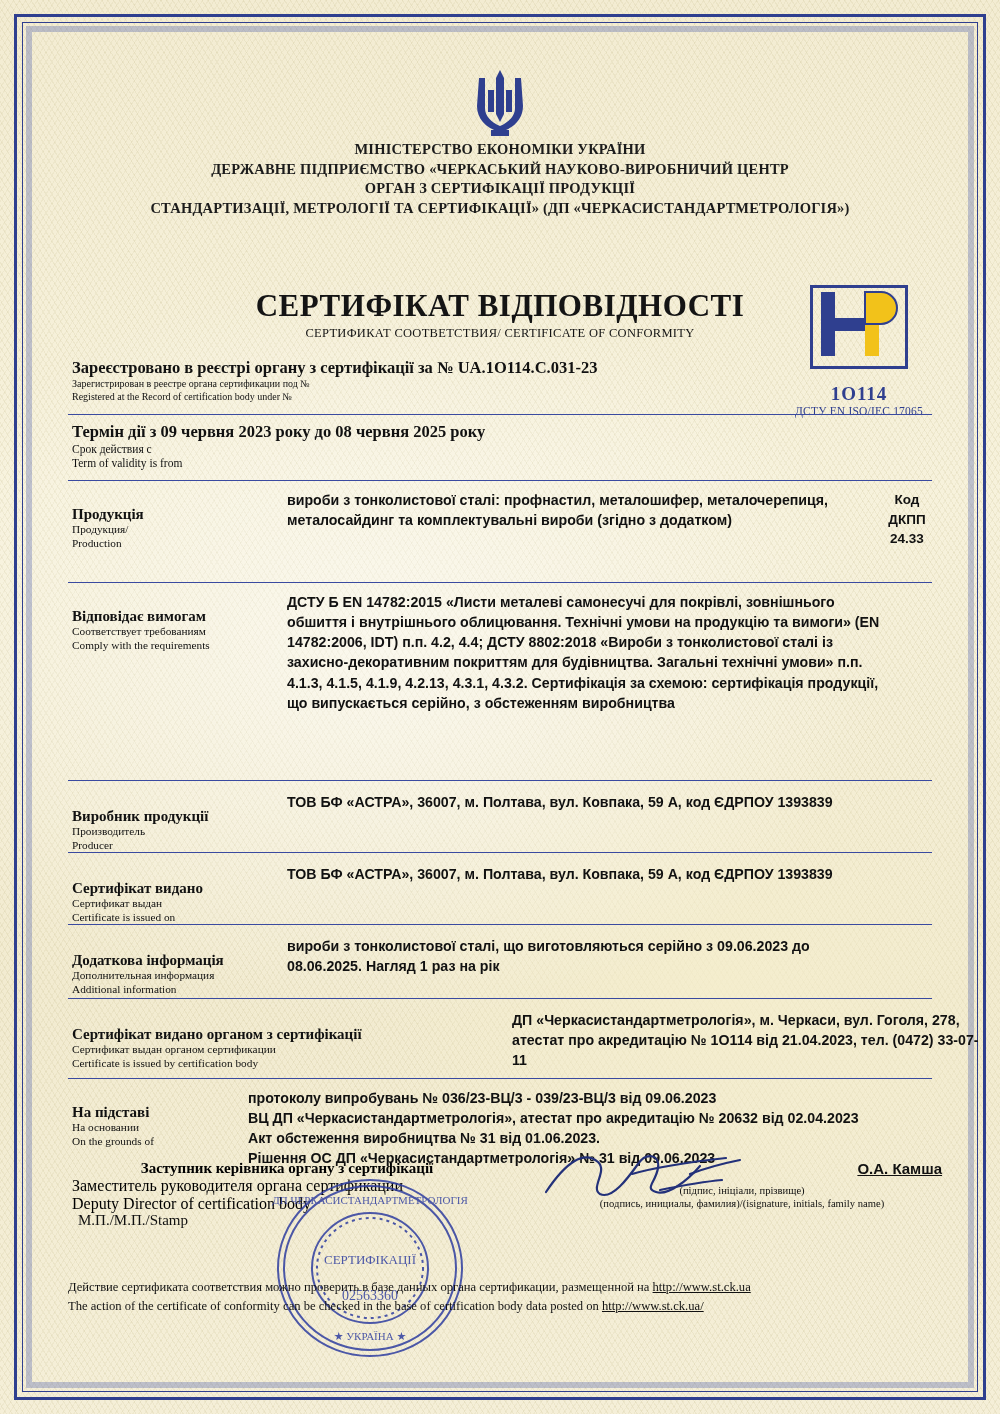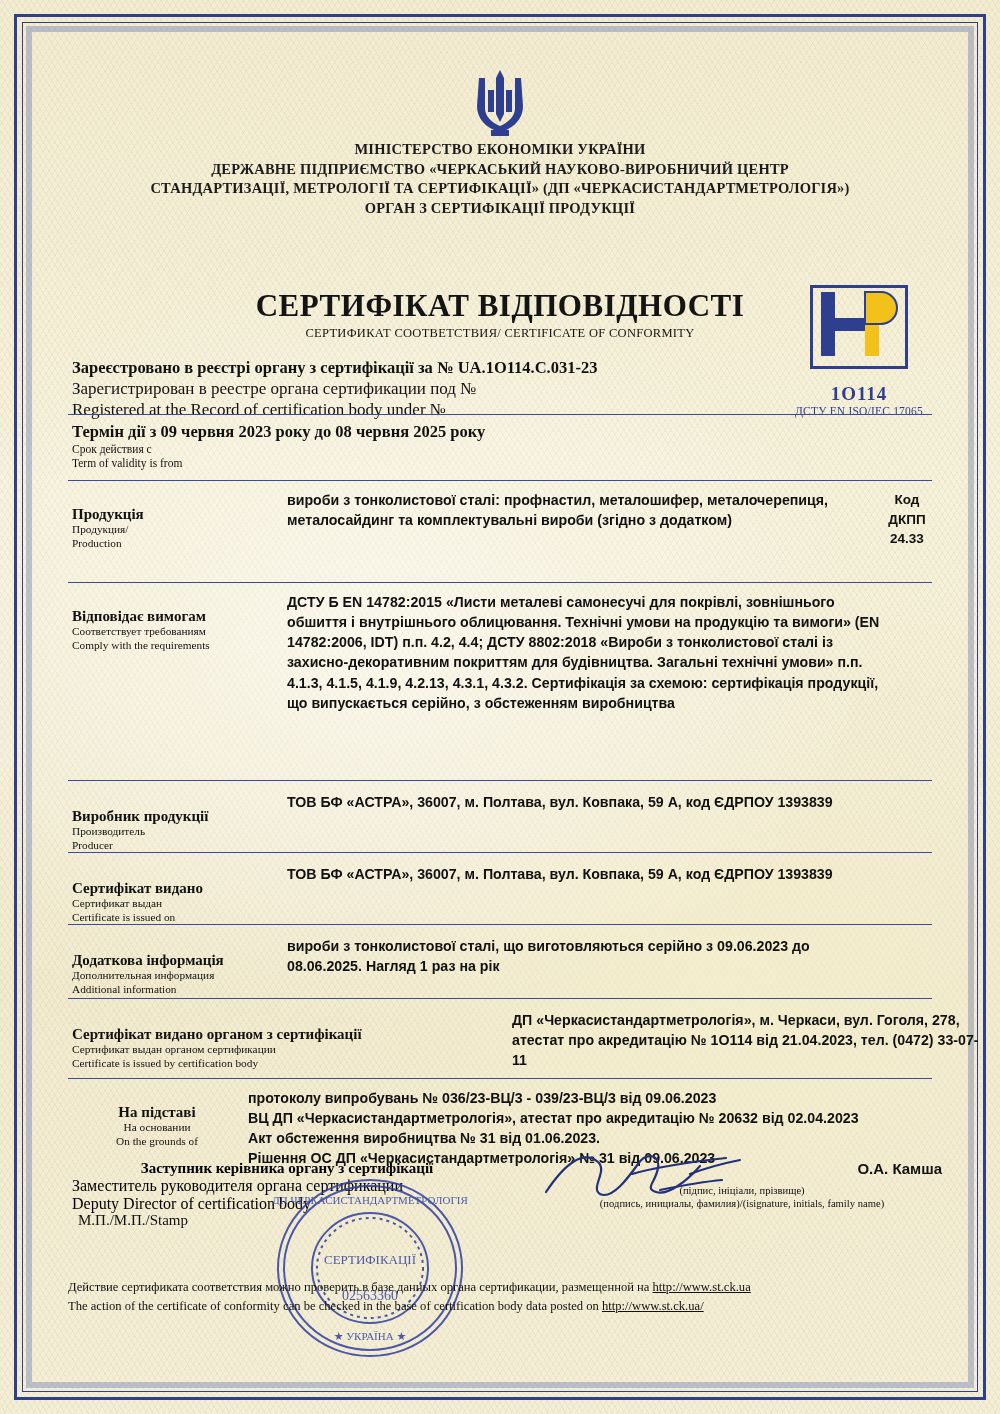--- a/index.html
+++ b/index.html
@@ -119,21 +119,21 @@
     color: #2f3f8f;
     letter-spacing: 0.2px;
   }
 
   .reg-line {
     position: absolute;
     left: 32px; top: 318px;
     width: 700px;
   }
   .reg-line .l1 { font-size: 16.5px; font-weight: bold; color: #111; }
-  .reg-line .l2 { font-size: 17px; color: #111; line-height: 1.25; }
+  .reg-line .l2 { font-size: 10px; color: #111; line-height: 1.25; }
 
   .validity {
     position: absolute;
     left: 32px; top: 382px;
     width: 640px;
   }
   .validity .l1 { font-size: 16.5px; font-weight: bold; color: #111; }
   .validity .l2 { font-size: 11.5px; color: #111; line-height: 1.25; }
 
   .hr-blue {
@@ -176,35 +176,36 @@
     font-size: 13.5px;
     font-weight: bold;
     color: #111;
     line-height: 1.45;
   }
 
   .grounds .val {
     left: 176px;
     width: 730px;
   }
-  .grounds .lbl { width: 170px; text-align: center; }
+  .grounds .lbl { width: 170px; }
 
   .sign-row {
     position: absolute;
     left: 32px; top: 1120px;
     width: 880px;
   }
   .sign-row .lbl .ua { font-size: 15px; font-weight: bold; text-align: center; }
   .sign-name {
     position: absolute;
     right: 10px; top: 0;
     font-family: "Liberation Sans", sans-serif;
     font-size: 15px;
     font-weight: bold;
     color: #111;
+    text-decoration: underline;
   }
   .sign-caption {
     position: absolute;
     right: 0; top: 24px;
     width: 420px;
     text-align: center;
     font-size: 10.6px;
     color: #111;
     line-height: 1.25;
   }
@@ -269,22 +270,22 @@
           <path d="M17 22 L23 22 L23 44 L17 44 Z"></path>
           <path d="M41 22 L35 22 L35 44 L41 44 Z"></path>
           <path d="M20 62 L38 62 L38 68 L20 68 Z"></path>
         </g>
       </svg>
     </div>
 
     <div class="org-block">
       <div>МІНІСТЕРСТВО ЕКОНОМІКИ УКРАЇНИ</div>
       <div>ДЕРЖАВНЕ ПІДПРИЄМСТВО «ЧЕРКАСЬКИЙ НАУКОВО-ВИРОБНИЧИЙ ЦЕНТР</div>
+      <div>ОРГАН З СЕРТИФІКАЦІЇ ПРОДУКЦІЇ</div>
       <div>СТАНДАРТИЗАЦІЇ, МЕТРОЛОГІЇ ТА СЕРТИФІКАЦІЇ» (ДП «ЧЕРКАСИСТАНДАРТМЕТРОЛОГІЯ»)</div>
-      <div>ОРГАН З СЕРТИФІКАЦІЇ ПРОДУКЦІЇ</div>
     </div>
 
     <div class="title">
       <div class="t1">СЕРТИФІКАТ ВІДПОВІДНОСТІ</div>
       <div class="t2">СЕРТИФИКАТ СООТВЕТСТВИЯ/ CERTIFICATE OF CONFORMITY</div>
     </div>
 
     <div class="iso-mark">
       <div class="iso-box">
         <svg width="86" height="72" viewBox="0 0 86 72" aria-hidden="true" style="display:block;margin:0 auto;">

